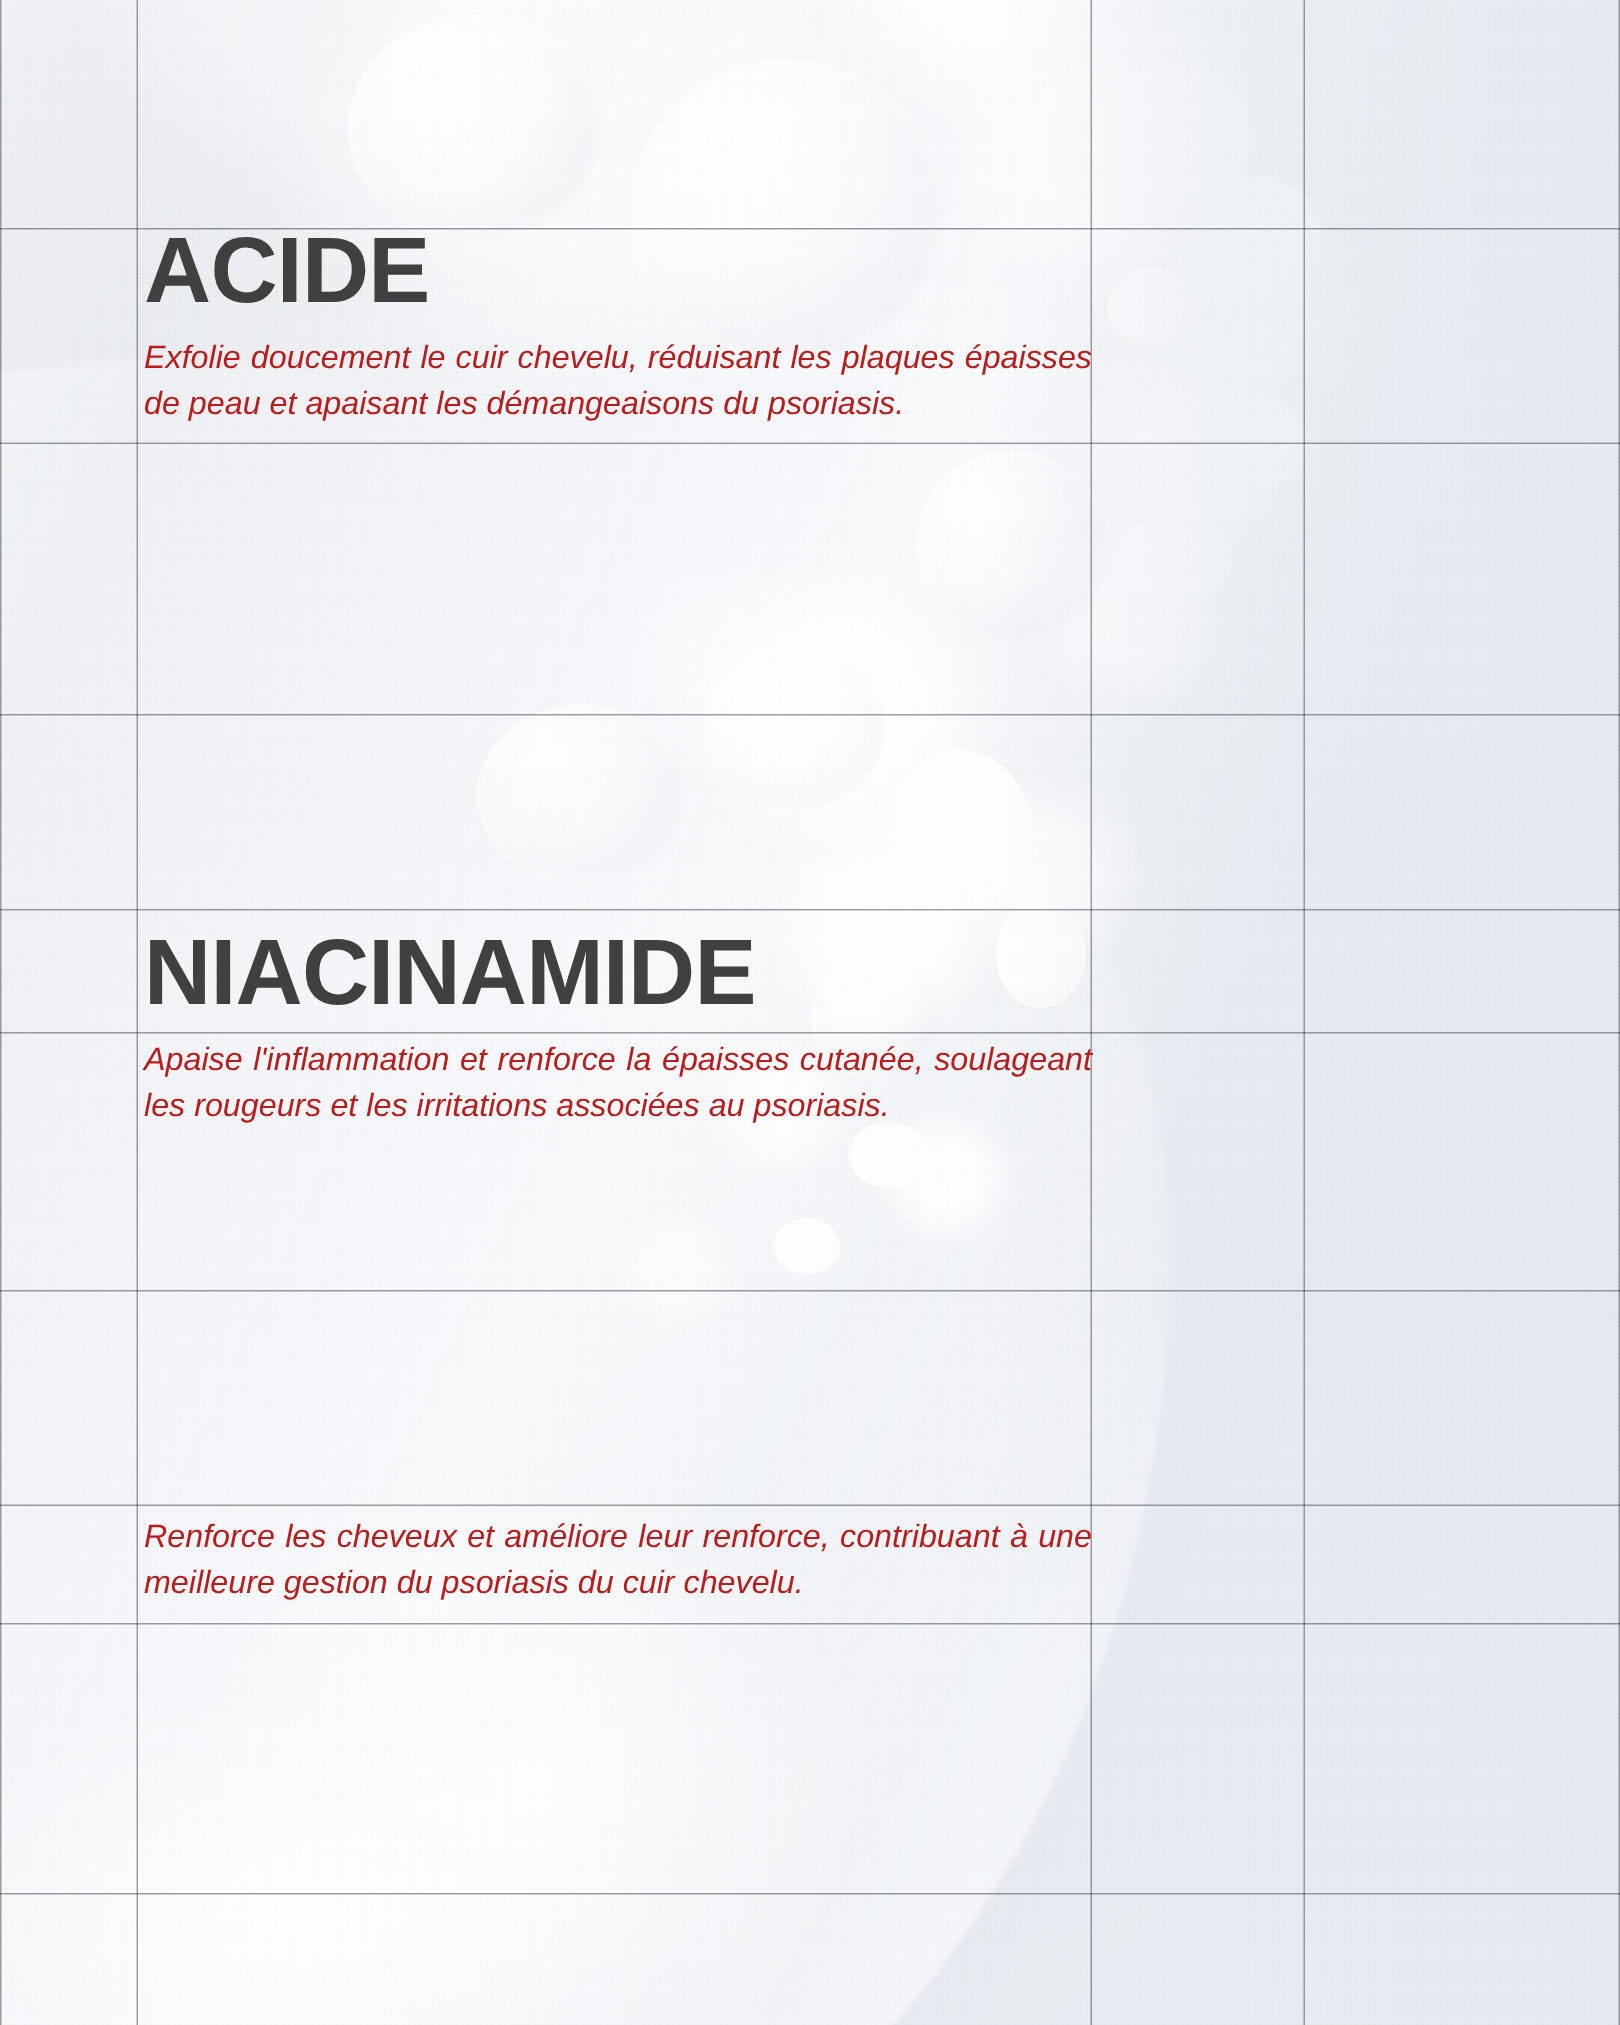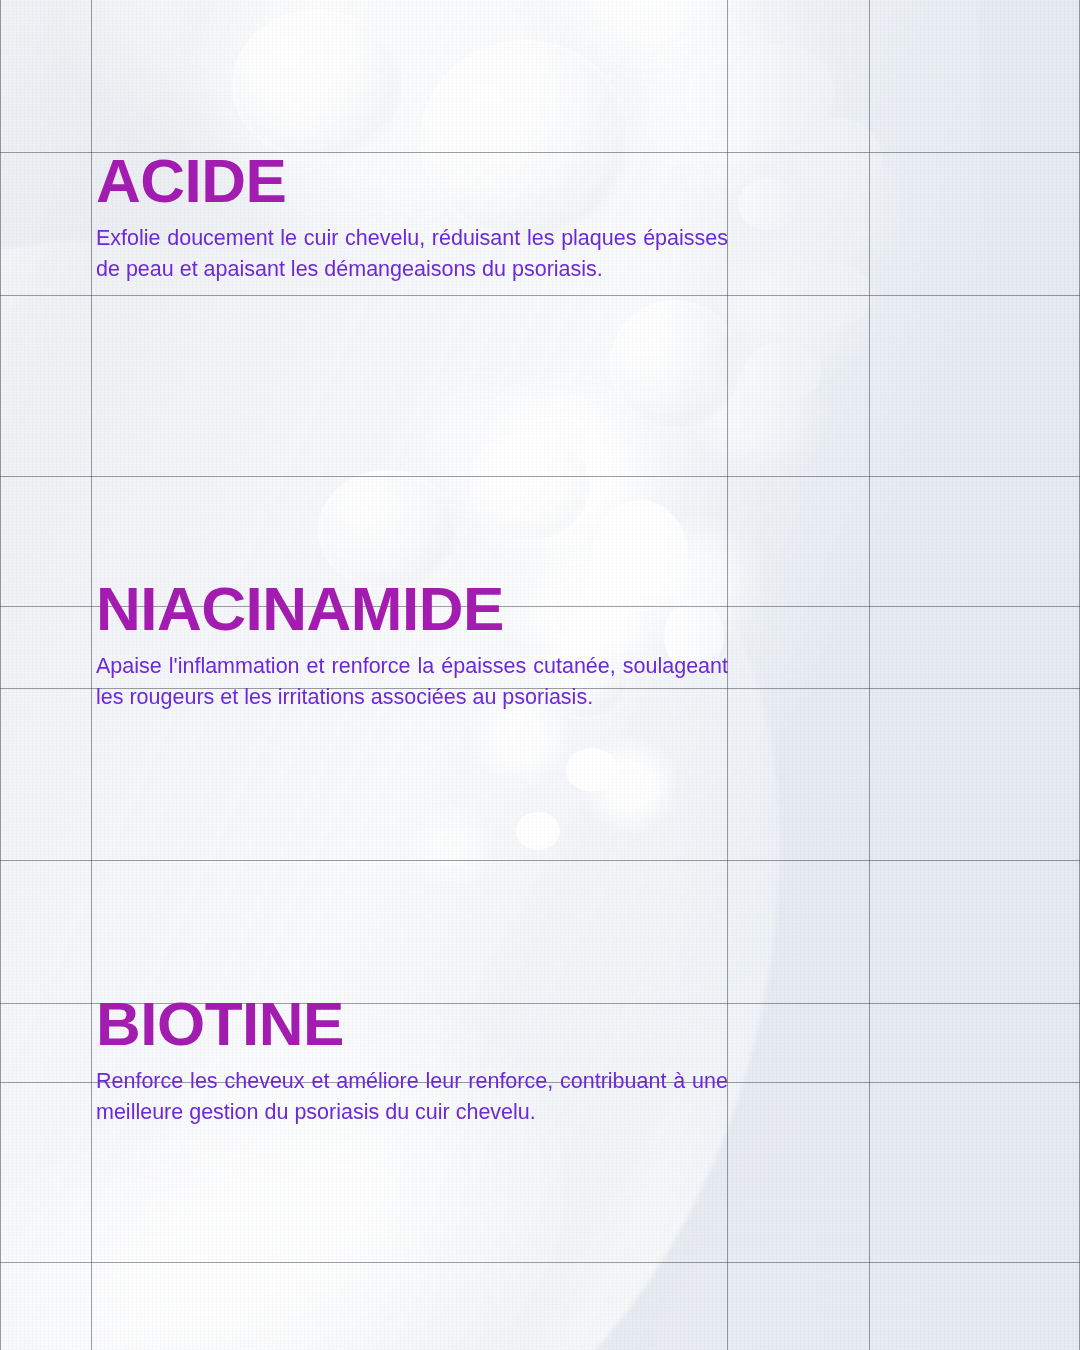--- a/index.html
+++ b/index.html
@@ -140,41 +140,42 @@
 
   
   .content {
     position: absolute;
     inset: 0;
   }
 
   .block { position: absolute; left: 96px; width: 632px; }
 
   .block h2 {
-    color: #a21caf;
+    color: #404040;
     font-weight: 700;
     letter-spacing: -0.5px;
     line-height: 0.92;
     font-size: 62px;
     text-transform: uppercase;
   }
   .block h2 .l2 { display: block; }
 
   .block p {
     margin-top: 14px;
-    color: #6d28d9;
+    color: #b91c1c;
     font-size: 21.5px;
     line-height: 1.45;
     text-align: justify;
     text-justify: inter-word;
     max-width: 632px;
+    font-style: italic;
   }
 
   #block-sal { top: 152px; }
-  #block-nia { top: 580px; }
+  #block-nia { top: 620px; }
   #block-bio { top: 995px; }
 </style>
 </head>
 <body>
 
 <div id="canvas">
 
   <div class="bg-base"></div>
   <div class="foam-sheet"></div>
   <div class="foam-edge"></div>
@@ -229,20 +230,17 @@
     </section>
 
     <section class="block" id="block-nia">
       <h2>
         <span class="l1">NIACINAMIDE</span>
       </h2>
       <p>Apaise l'inflammation et renforce la épaisses cutanée, soulageant les rougeurs et les irritations associées au psoriasis.</p>
     </section>
 
     <section class="block" id="block-bio">
-      <h2>
-        <span class="l1">BIOTINE</span>
-      </h2>
       <p>Renforce les cheveux et améliore leur renforce, contribuant à une meilleure gestion du psoriasis du cuir chevelu.</p>
     </section>
 
   </div>
 </div>
 
 </body></html>

